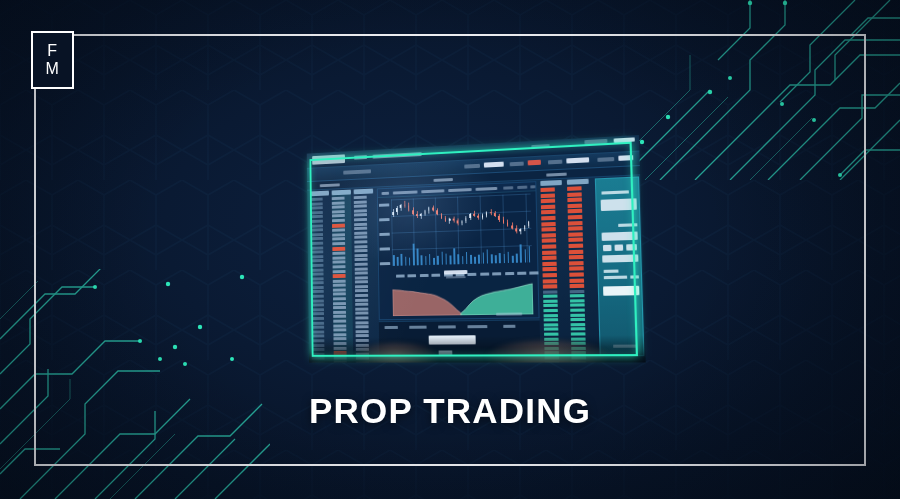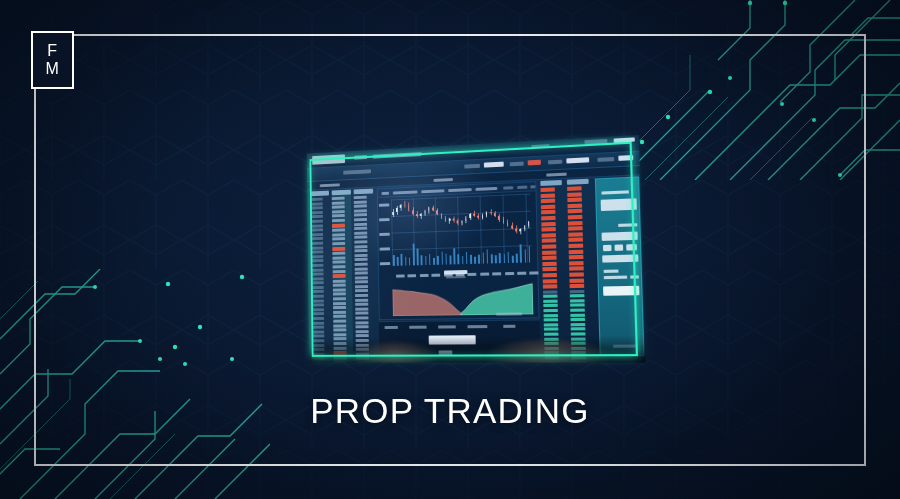--- a/index.html
+++ b/index.html
@@ -58,21 +58,21 @@
     letter-spacing:.5px; font-family:"Liberation Sans", sans-serif;
   }
   #logo .lg-f { margin-bottom:2px; }
 
   
   #headline {
     position:absolute; left:0; right:0; top:391px;
     text-align:center; z-index:5;
   }
   #headline span {
-    color:#ffffff; font-size:35px; font-weight:normal;
+    color:#ffffff; font-size:35px; font-weight:bold;
     letter-spacing:1.2px;
     font-family:"Liberation Sans", sans-serif;
     text-shadow:0 2px 9px rgba(0,0,0,.55);
   }
 
   
   #photo-wrap {
     position:absolute; left:295px; top:140px; width:345px; height:225px;
     z-index:4;
   }

